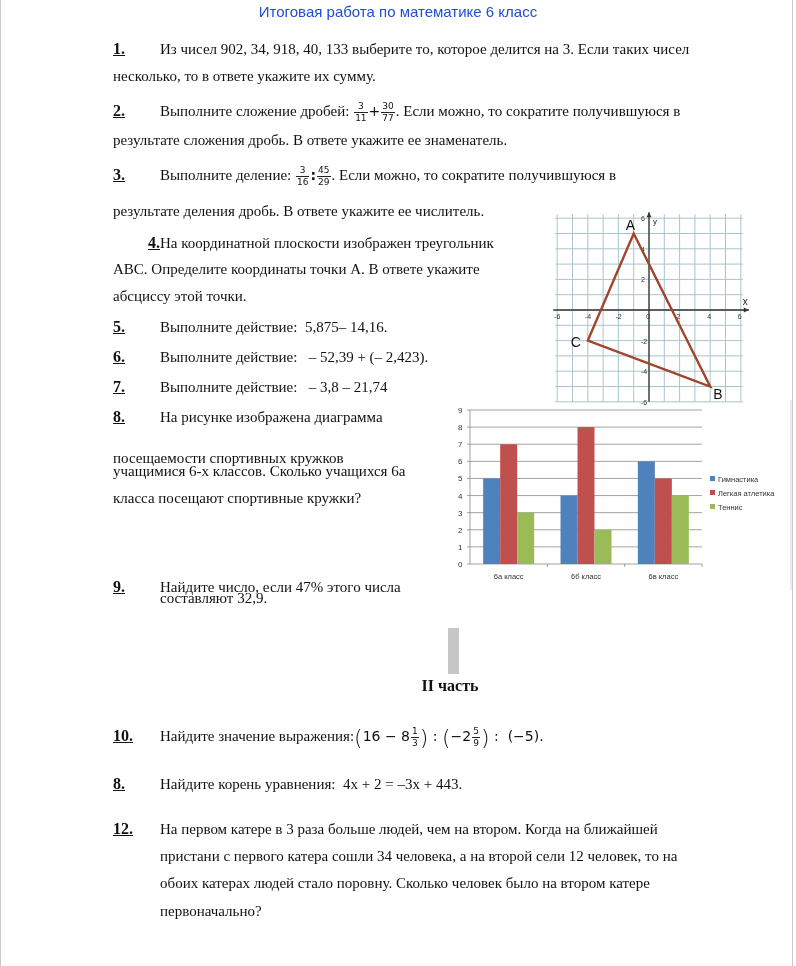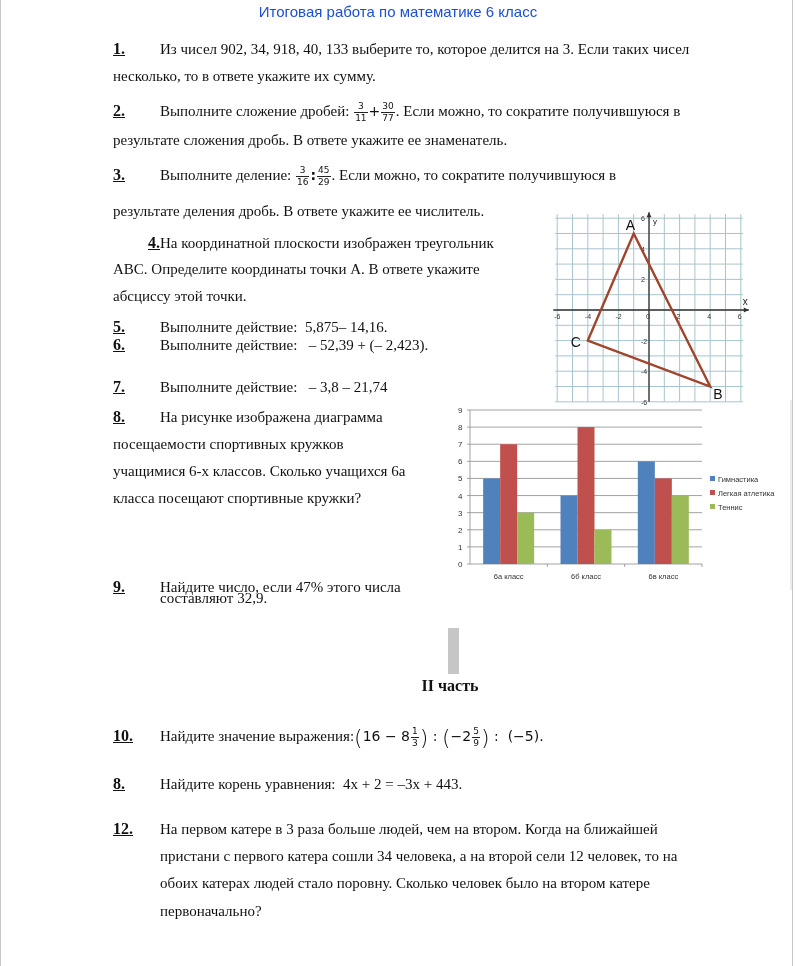--- a/index.html
+++ b/index.html
@@ -51,31 +51,31 @@
 
 <div class="line" style="top:234px; left:113px;text-align:right;">
   <span class="num">4.</span><span>На координатной плоскости изображен треугольник</span>
 </div>
 <div class="line" style="top:260px; left:113px;">ABC. Определите координаты точки А. В ответе укажите</div>
 <div class="line" style="top:287px; left:113px;">абсциссу этой точки.</div>
 
 <div class="line" style="top:318px; left:113px;">
   <span class="num">5.</span><span>Выполните действие:</span>&nbsp; <span>5,875– 14,16.</span>
 </div>
-<div class="line" style="top:336px; left:113px;">
+<div class="line" style="top:348px; left:113px;">
   <span class="num">6.</span><span>Выполните действие:</span>&nbsp;&nbsp; <span>– 52,39 + (– 2,423).</span>
 </div>
 <div class="line" style="top:378px; left:113px;">
   <span class="num">7.</span><span>Выполните действие:</span>&nbsp;&nbsp; <span>– 3,8 – 21,74</span>
 </div>
 
 <div class="line" style="top:408px; left:113px;">
   <span class="num">8.</span><span>На рисунке изображена диаграмма</span>
 </div>
-<div class="line" style="top:435px; left:113px;">посещаемости спортивных кружков</div>
+<div class="line" style="top:449px; left:113px;">посещаемости спортивных кружков</div>
 <div class="line" style="top:462px; left:113px;">учащимися 6-х классов. Сколько учащихся 6а</div>
 <div class="line" style="top:489px; left:113px;">класса посещают спортивные кружки?</div>
 
 <div class="line" style="top:562px; left:113px;margin-top:16px;">
   <span class="num">9.</span><span>Найдите число, если  47%  этого числа</span>
 </div>
 <div class="line" style="top:589px; left:160px;">составляют  32,9.</div>
 
 <div class="gray-bar"></div>
 <div class="section-title">II часть</div>

